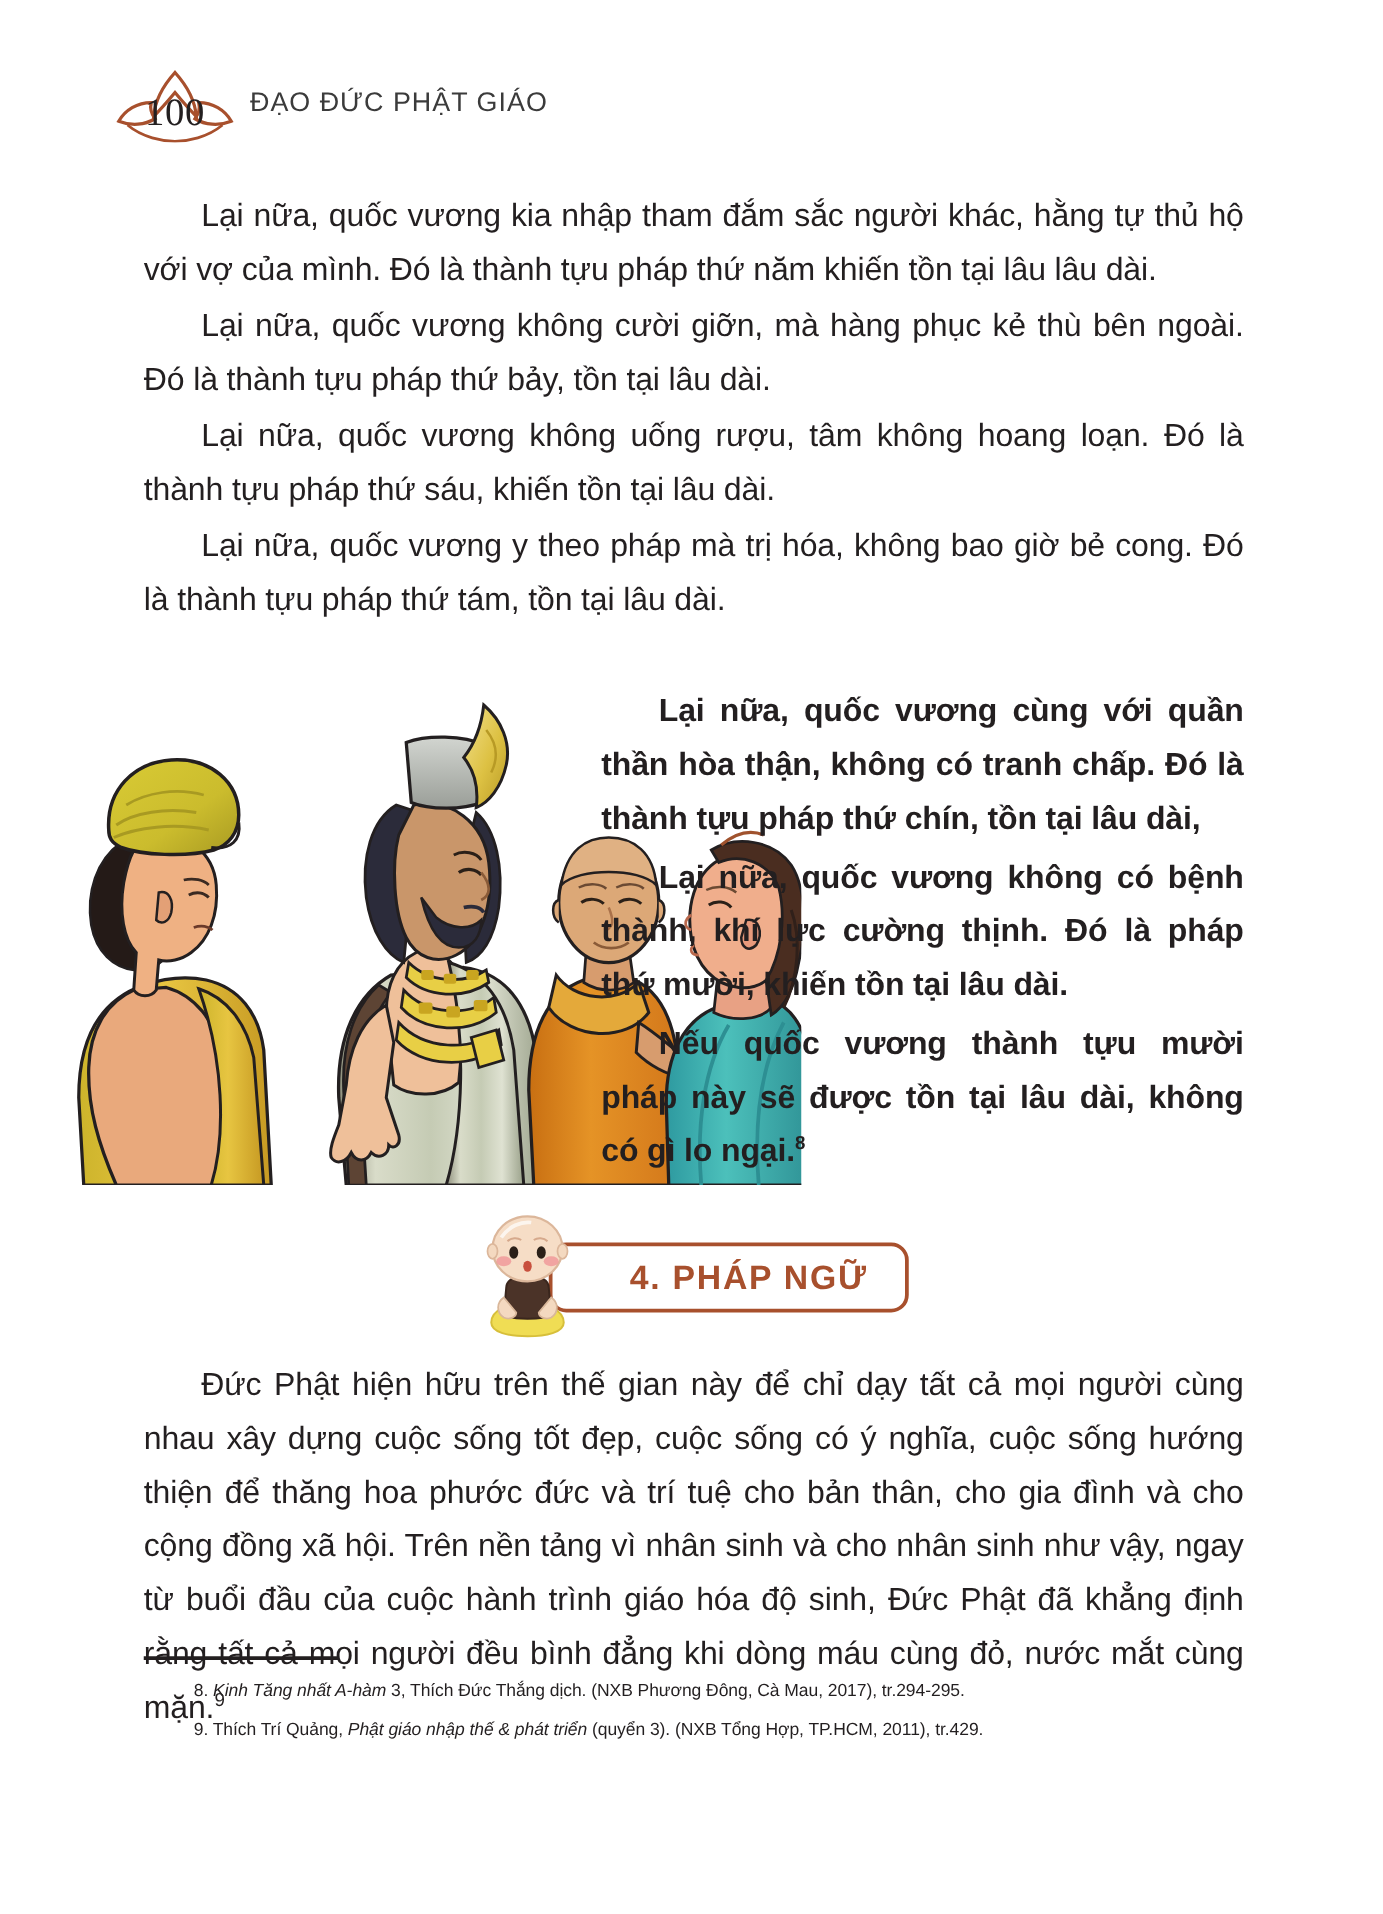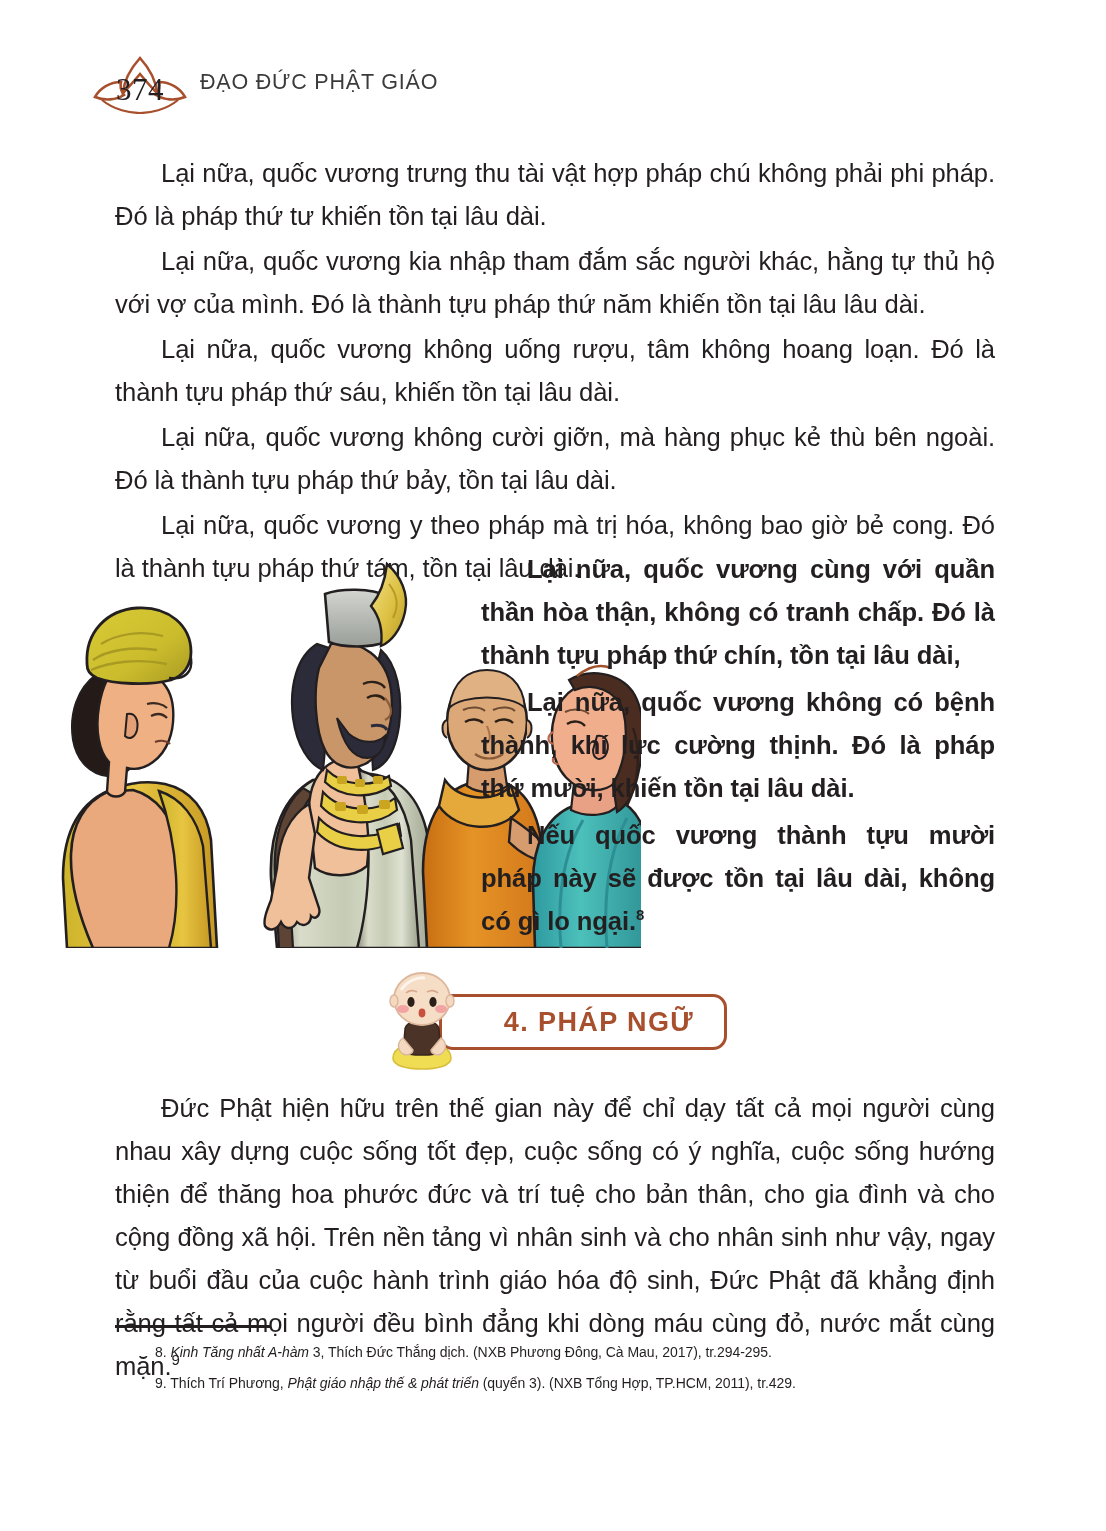--- a/index.html
+++ b/index.html
@@ -203,29 +203,28 @@
 
 <div class="page">
 
   <div class="running-head">
     <svg class="lotus-mark" viewBox="0 0 104 62" aria-hidden="true">
       <path d="M52 6 C43 16 36 28 35 41 C42 34 47 28 52 22 C57 28 62 34 69 41 C68 28 61 16 52 6 Z" fill="none" stroke="#A8502D" stroke-width="2.6"></path>
       <path d="M33 30 C22 30 12 36 7 45 C17 49 28 48 36 43 C33 39 32 34 33 30 Z" fill="none" stroke="#A8502D" stroke-width="2.6"></path>
       <path d="M71 30 C82 30 92 36 97 45 C87 49 76 48 68 43 C71 39 72 34 71 30 Z" fill="none" stroke="#A8502D" stroke-width="2.6"></path>
       <path d="M14 48 C26 58 42 61 52 61 C62 61 78 58 90 48" fill="none" stroke="#A8502D" stroke-width="2.2"></path>
     </svg>
-    <div class="folio">374</div>
+    <div class="folio">100</div>
     <div class="head-title">ĐẠO ĐỨC PHẬT GIÁO</div>
   </div>
 
   <div class="body-col">
-    <p class="para">Lại nữa, quốc vương trưng thu tài vật hợp pháp chú không phải phi pháp. Đó là pháp thứ tư khiến tồn tại lâu dài.</p>
     <p class="para">Lại nữa, quốc vương kia nhập tham đắm sắc người khác, hằng tự thủ hộ với vợ của mình. Đó là thành tựu pháp thứ năm khiến tồn tại lâu lâu dài.</p>
+    <p class="para">Lại nữa, quốc vương không cười giỡn, mà hàng phục kẻ thù bên ngoài. Đó là thành tựu pháp thứ bảy, tồn tại lâu dài.</p>
     <p class="para">Lại nữa, quốc vương không uống rượu, tâm không hoang loạn. Đó là thành tựu pháp thứ sáu, khiến tồn tại lâu dài.</p>
-    <p class="para">Lại nữa, quốc vương không cười giỡn, mà hàng phục kẻ thù bên ngoài. Đó là thành tựu pháp thứ bảy, tồn tại lâu dài.</p>
     <p class="para last-of-block">Lại nữa, quốc vương y theo pháp mà trị hóa, không bao giờ bẻ cong. Đó là thành tựu pháp thứ tám, tồn tại lâu dài.</p>
   </div>
 
   <svg class="artwork" viewBox="0 0 600 400" aria-hidden="true">
     <defs>
       <linearGradient id="gRobeYellow" x1="0" y1="0" x2="1" y2="0">
         <stop offset="0%" stop-color="#cdb42b"></stop>
         <stop offset="45%" stop-color="#e7c541"></stop>
         <stop offset="100%" stop-color="#c79a23"></stop>
       </linearGradient>
@@ -461,16 +460,16 @@
     </div>
   </div>
 
   <div class="lower-col">
     <p class="para"><span>Đức Phật hiện hữu trên thế gian này để chỉ dạy tất cả mọi người cùng nhau xây dựng cuộc sống tốt đẹp, cuộc sống có ý nghĩa, cuộc sống hướng thiện để thăng hoa phước đức và trí tuệ cho bản thân, cho gia đình và cho cộng đồng xã hội. Trên nền tảng vì nhân sinh và cho nhân sinh như vậy, ngay từ buổi đầu của cuộc hành trình giáo hóa độ sinh, Đức Phật đã khẳng định rằng tất cả mọi người đều bình đẳng khi dòng máu cùng đỏ, nước mắt cùng mặn.</span><sup class="fn">9</sup></p>
   </div>
 
   <div class="footnotes">
     <div class="fn-rule"></div>
     <p class="fn-item"><span>8.</span> <i>Kinh Tăng nhất A-hàm</i><span> 3, Thích Đức Thắng dịch. (NXB Phương Đông, Cà Mau, 2017), tr.294-295.</span></p>
-    <p class="fn-item"><span>9.</span><span> Thích Trí Phương, </span><i>Phật giáo nhập thế &amp; phát triển</i><span> (quyển 3). (NXB Tổng Hợp, TP.HCM, 2011), tr.429.</span></p>
+    <p class="fn-item"><span>9.</span><span> Thích Trí Quảng, </span><i>Phật giáo nhập thế &amp; phát triển</i><span> (quyển 3). (NXB Tổng Hợp, TP.HCM, 2011), tr.429.</span></p>
   </div>
 
 </div>
 
 </body></html>

